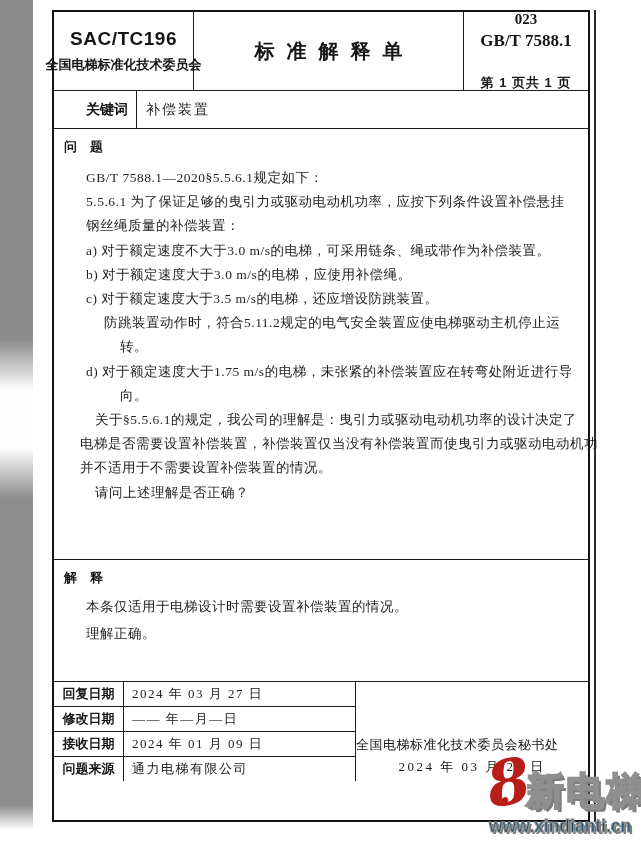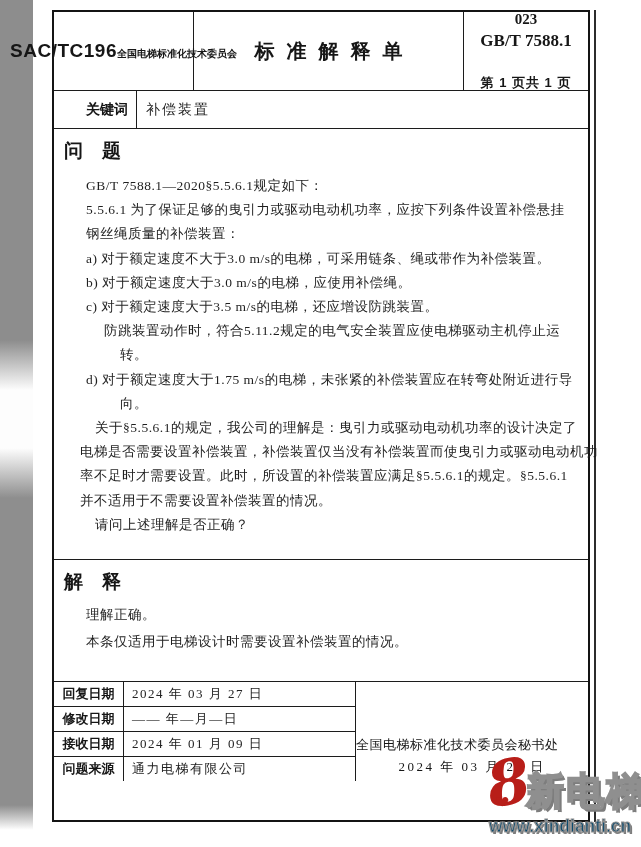--- a/index.html
+++ b/index.html
@@ -22,23 +22,23 @@
     position:absolute; left:52px; top:10px; width:538px; height:812px;
     border:2px solid #141414; background:#ffffff;
     display:flex; flex-direction:column;
   }
   .row { display:flex; }
   .bt { border-top:1px solid #1c1c1c; }
   .br { border-right:1px solid #1c1c1c; }
 
   
   .row-header { height:78px; }
-  .hcell-org { width:140px; display:flex; flex-direction:row; justify-content:center; align-items:center; }
+  .hcell-org { width:140px; display:flex; flex-direction:column; justify-content:center; align-items:center; }
   .org-code { font-size:19px; font-weight:bold; letter-spacing:0.5px; }
-  .org-name { font-size:10px; font-weight:bold; margin-top:6px; white-space:nowrap; }
+  .org-name { font-size:13px; font-weight:bold; margin-top:6px; white-space:nowrap; }
   .hcell-title { width:270px; display:flex; align-items:center; justify-content:center; }
   .doc-title { font-size:20px; font-weight:bold; letter-spacing:12px; text-indent:12px; white-space:nowrap; }
   .hcell-num { flex:1; display:flex; flex-direction:column; align-items:center; justify-content:center;
                font-family:"Liberation Serif", serif; font-weight:bold; }
   .sheet-no { font-size:15px; }
   .std-ref  { font-size:17px; margin-top:3px; }
   .page-info{ font-size:13px; margin-top:23px; font-family:"Liberation Sans", sans-serif; letter-spacing:1px; white-space:nowrap; }
 
   
   .row-meta { height:39px; }
@@ -54,21 +54,21 @@
   .cell-slash { flex:1; position:relative; }
   .cell-slash svg { position:absolute; inset:0; width:100%; height:100%; }
 
   
   .row-keyword { height:38px;padding-left:24px; }
 
   
   .sec { position:relative; }
   .sec-question { height:431px; }
   .sec-interpret { height:122px; }
-  .sec-title { margin:9px 0 0 10px; font-size:19px; font-weight:bold; white-space:nowrap; }
+  .sec-title { margin:9px 0 0 10px; font-size:13px; font-weight:bold; white-space:nowrap; }
   .body-text { margin-top:10px; padding:0 4px 0 10px; font-family:"Liberation Serif", serif;
                font-size:13.5px; line-height:24.2px; color:#1f1f1f; letter-spacing:0.5px; }
   .body-text .line { white-space:nowrap; }
   .interp-text { line-height:27px; margin-top:6px; }
   .ind0 { margin-left:16px; }
   .ind1 { margin-left:22px; }
   .ind2 { margin-left:40px; }
   .ind3 { margin-left:56px; }
   .ind4 { margin-left:31px; }
 
@@ -135,31 +135,30 @@
           <div class="line ind1">钢丝绳质量的补偿装置：</div>
           <div class="line ind1">a) 对于额定速度不大于3.0 m/s的电梯，可采用链条、绳或带作为补偿装置。</div>
           <div class="line ind1">b) 对于额定速度大于3.0 m/s的电梯，应使用补偿绳。</div>
           <div class="line ind1">c) 对于额定速度大于3.5 m/s的电梯，还应增设防跳装置。</div>
           <div class="line ind2">防跳装置动作时，符合5.11.2规定的电气安全装置应使电梯驱动主机停止运</div>
           <div class="line ind3">转。</div>
           <div class="line ind1">d) 对于额定速度大于1.75 m/s的电梯，未张紧的补偿装置应在转弯处附近进行导</div>
           <div class="line ind3">向。</div>
           <div class="line ind4">关于§5.5.6.1的规定，我公司的理解是：曳引力或驱动电动机功率的设计决定了</div>
           <div class="line ind0">电梯是否需要设置补偿装置，补偿装置仅当没有补偿装置而使曳引力或驱动电动机功</div>
-          <div class="line ind0">率不足时才需要设置。此时，所设置的补偿装置应满足§5.5.6.1的规定。§5.5.6.1</div>
           <div class="line ind0">并不适用于不需要设置补偿装置的情况。</div>
           <div class="line ind4">请问上述理解是否正确？</div>
         </div>
     </div>
 
     <div class="sec sec-interpret bt">
       <div class="sec-title">解　释</div>
       <div class="body-text interp-text">
+          <div class="line ind1">本条仅适用于电梯设计时需要设置补偿装置的情况。</div>
           <div class="line ind1">理解正确。</div>
-          <div class="line ind1">本条仅适用于电梯设计时需要设置补偿装置的情况。</div>
         </div>
     </div>
 
     <div class="sec-footer bt">
       <div class="f-left">
         <div class="f-row">
           <div class="f-lab">回复日期</div>
           <div class="f-val">2024 年 03 月 27 日</div>
         </div>
         <div class="f-row">

